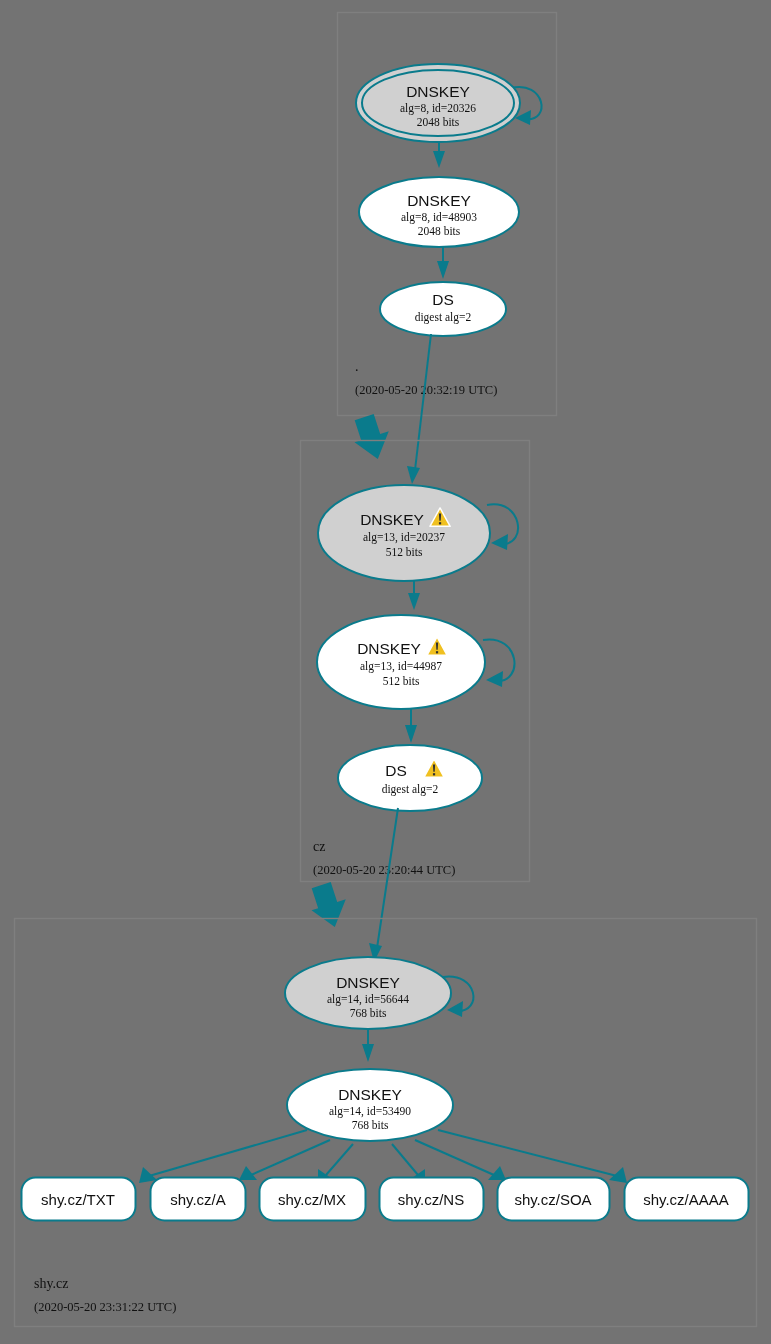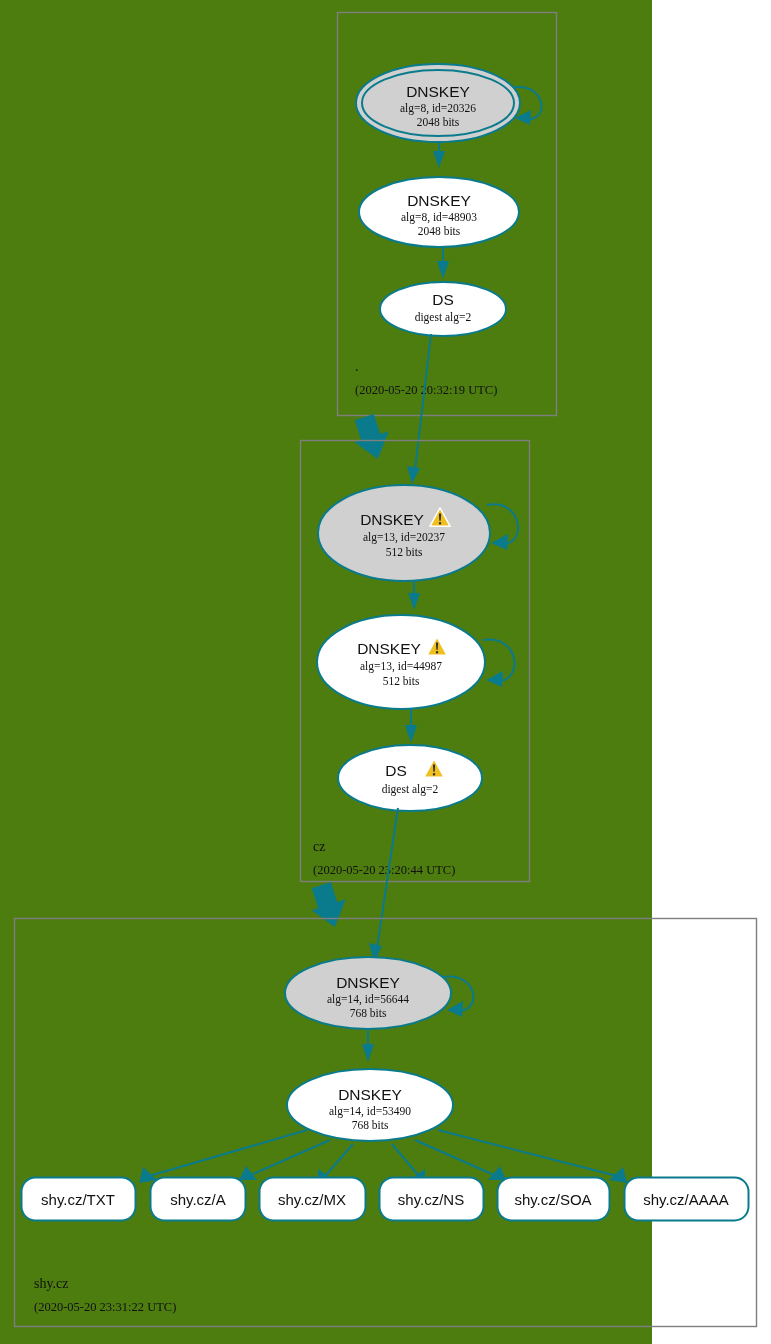--- a/index.html
+++ b/index.html
@@ -2,23 +2,23 @@
 <html><head>
 <meta charset="utf-8">
 <style>
   html, body {
     margin: 0;
     padding: 0;
     background: #ffffff;
   }
   #canvas {
     position: relative;
-    width: 652px;
+    width: 771px;
     height: 1344px;
-    background: #4d7c0f;
+    background: #737373;
     font-family: "Liberation Serif", serif;
   }
   svg {
     display: block;
   }
   .zone-box {
     fill: none;
     stroke: #7f7f7f;
     stroke-width: 1.4;
   }

